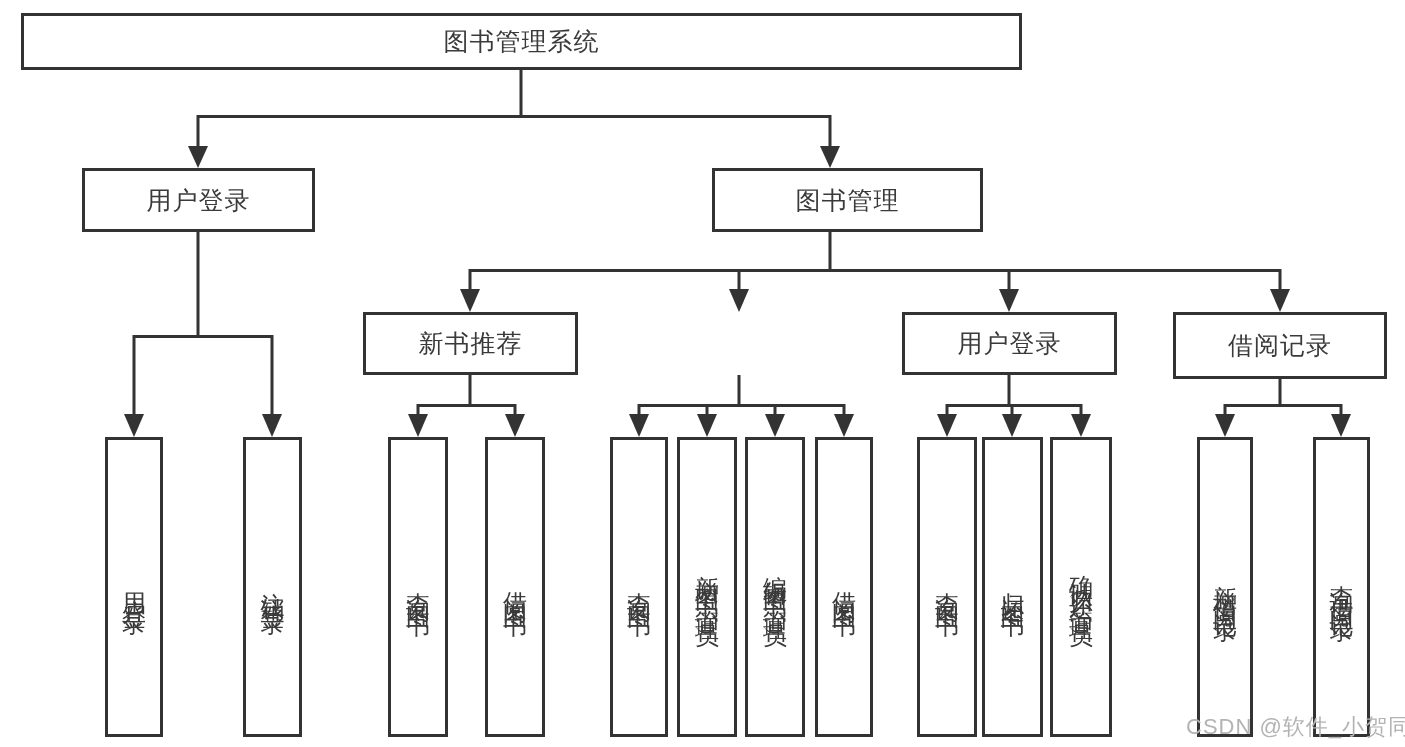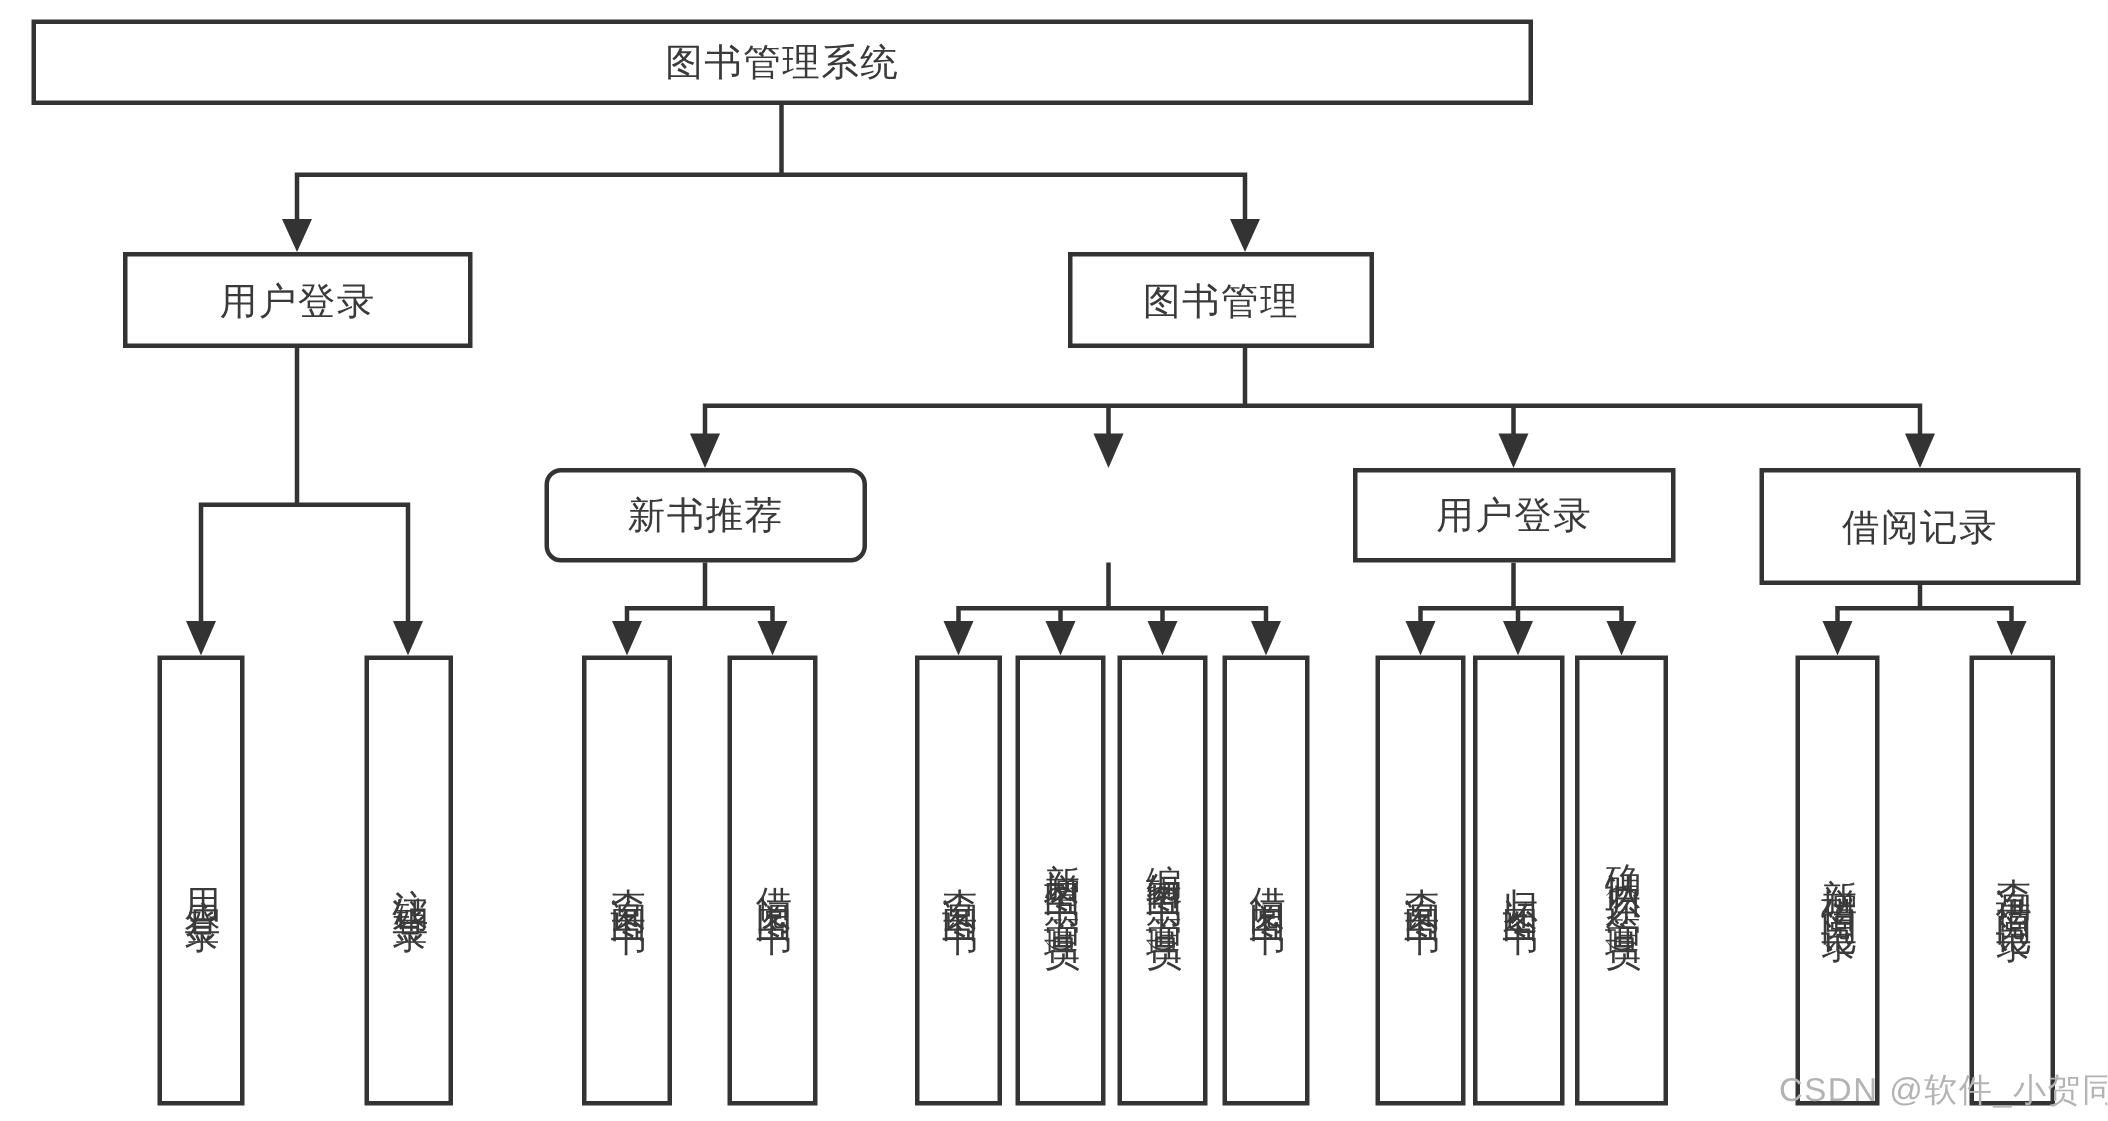--- a/index.html
+++ b/index.html
@@ -102,31 +102,31 @@
     </g>
   </svg>
 
   <div class="node h-node" style="left:21px; top:13px; width:1001px; height:57px;">
     <span>图书管理系统</span>
   </div>
 
   <div class="node h-node" style="left:82px; top:168px; width:233px; height:64px;">
     <span>用户登录</span>
   </div>
-  <div class="node h-node" style="left:712px; top:168px; width:204px; height:64px;">
+  <div class="node h-node" style="left:712px; top:168px; width:271px; height:64px;">
     <span>图书管理</span>
   </div>
 
-  <div class="node h-node" style="left:363px; top:312px; width:215px; height:63px;border-radius:11px;">
+  <div class="node h-node" style="left:363px; top:312px; width:215px; height:63px;">
     <span>新书推荐</span>
   </div>
   <div class="node h-node" style="left:902px; top:312px; width:215px; height:63px;">
     <span>用户登录</span>
   </div>
-  <div class="node h-node" style="left:1173px; top:312px; width:214px; height:78px;">
+  <div class="node h-node" style="left:1173px; top:312px; width:214px; height:67px;">
     <span>借阅记录</span>
   </div>
 
   <div class="node leaf" style="left:105px; width:58px;">
     <span class="v-text">用户登录</span>
   </div>
   <div class="node leaf" style="left:243px; width:59px;">
     <span class="v-text">注销登录</span>
   </div>
 

